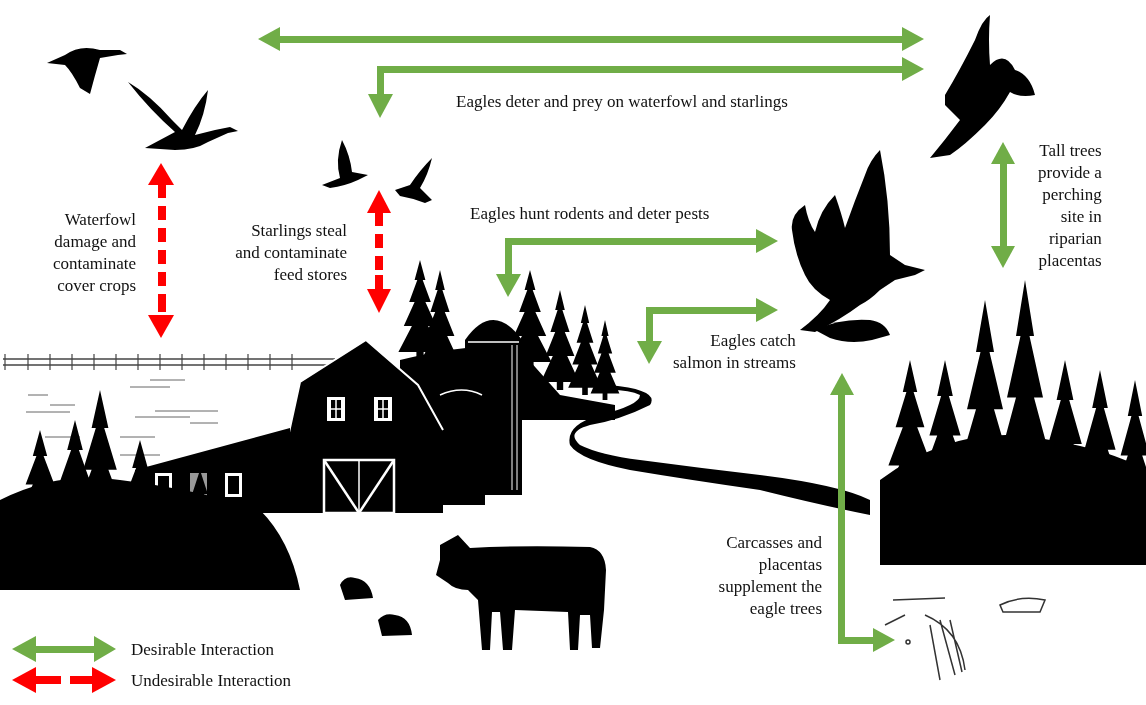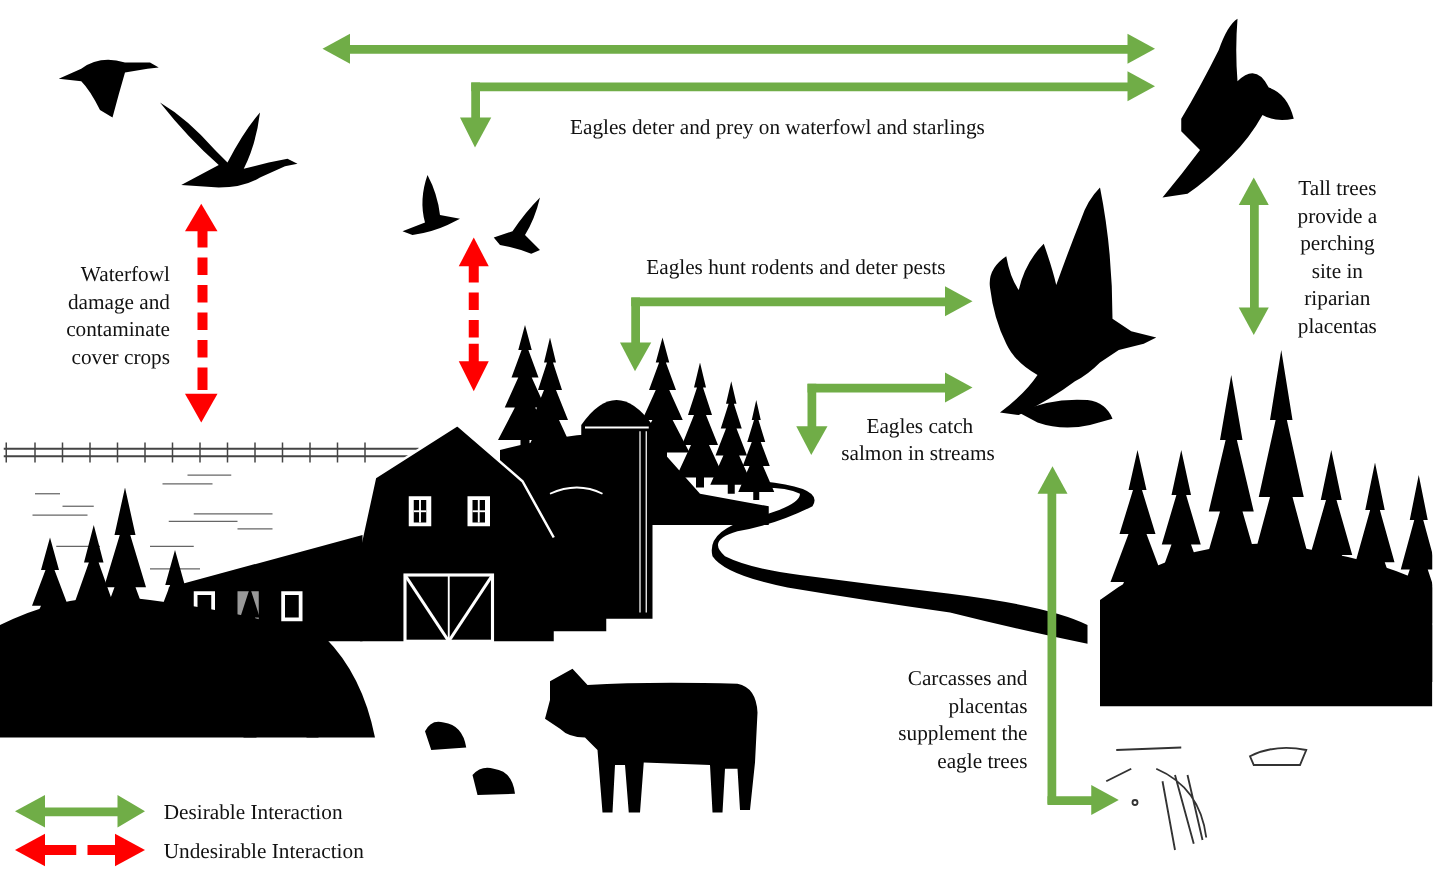--- a/index.html
+++ b/index.html
@@ -1,20 +1,20 @@
 <!DOCTYPE html>
 <html><head>
 <meta charset="utf-8">
 <style>
   html,body{margin:0;padding:0;background:#fff;}
   #root{position:relative;width:1146px;height:705px;overflow:hidden;background:#fff;font-family:"Liberation Serif","DejaVu Serif",serif;color:#111;}
   svg.layer{position:absolute;left:0;top:0;}
   .lbl{position:absolute;font-size:17px;line-height:22px;color:#111;}
   .r{text-align:right;}
-  .l{text-align:center;}
+  .l{text-align:right;}
   .legend-text{position:absolute;font-size:17px;line-height:20px;color:#111;}
 </style>
 </head>
 <body>
 
 <div id="root">
 
   <svg class="layer" width="1146" height="705" viewBox="0 0 1146 705">
     <defs>
       <g id="tree">
@@ -240,22 +240,27 @@
 
   <div class="lbl l" style="left:456px;top:91px;white-space:nowrap;">Eagles deter and prey on waterfowl and starlings</div>
 
   <div class="lbl r" style="left:20px;top:209px;width:116px;">
     <div>Waterfowl</div>
     <div>damage and</div>
     <div>contaminate</div>
     <div>cover crops</div>
   </div>
 
-
-  <div class="lbl l" style="left:517px;top:203px;white-space:nowrap;">Eagles hunt rodents and deter pests</div>
+  <div class="lbl r" style="left:215px;top:220px;width:132px;">
+    <div>Starlings steal</div>
+    <div>and contaminate</div>
+    <div>feed stores</div>
+  </div>
+
+  <div class="lbl l" style="left:470px;top:203px;white-space:nowrap;">Eagles hunt rodents and deter pests</div>
 
   <div class="lbl l" style="left:673px;top:330px;white-space:nowrap;">
     <div style="padding-left:3px;">Eagles catch</div>
     <div>salmon in streams</div>
   </div>
 
   <div class="lbl l" style="left:1038px;top:140px;">
     <div>Tall trees</div>
     <div>provide a</div>
     <div>perching</div>

